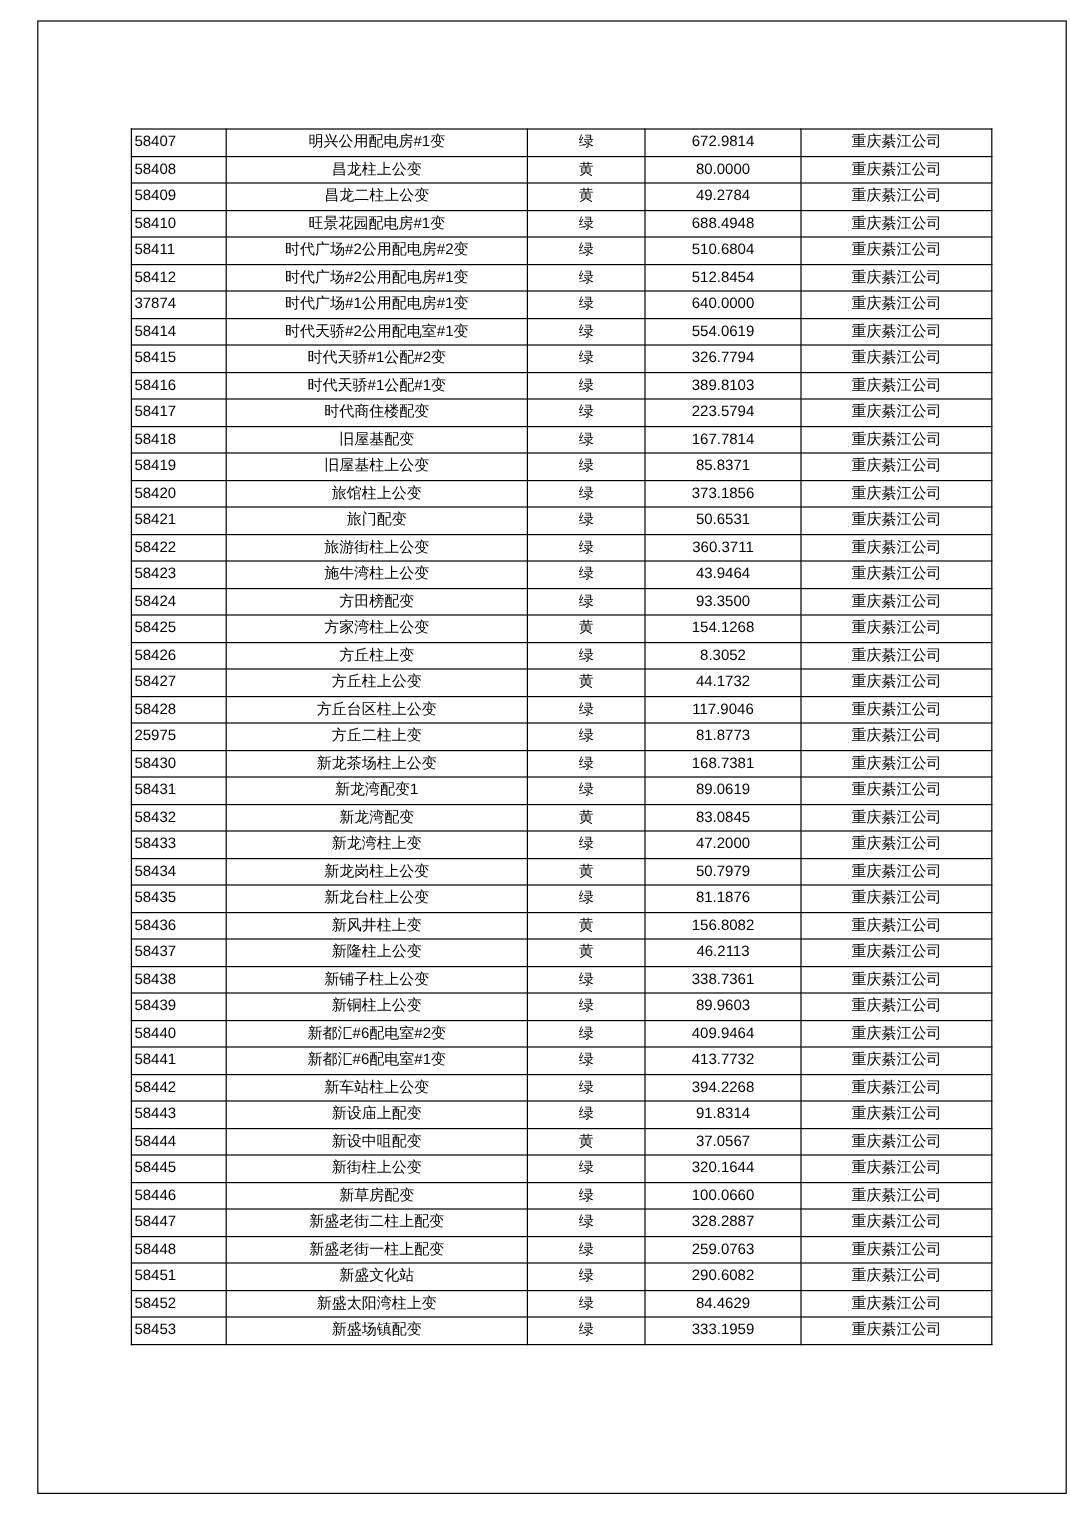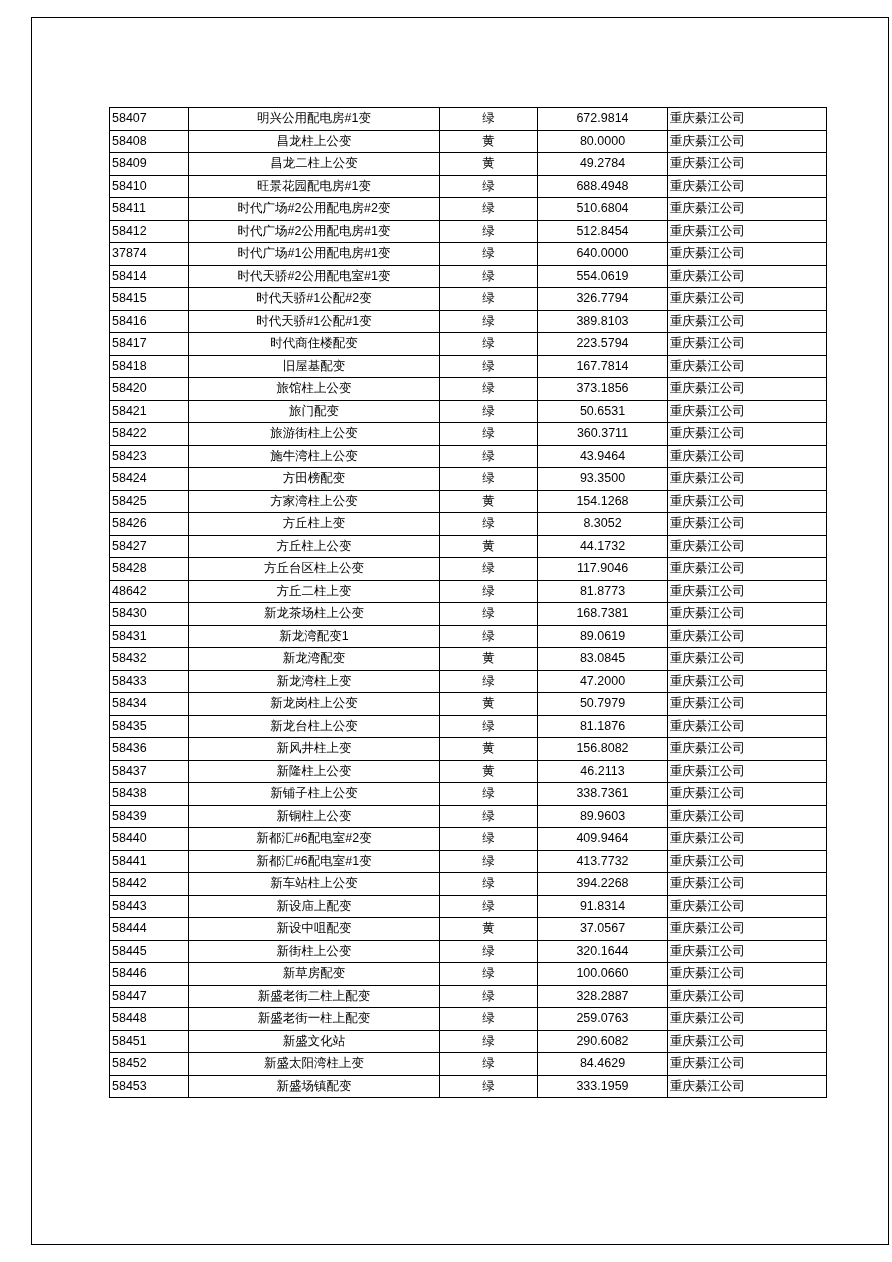--- a/index.html
+++ b/index.html
@@ -66,20 +66,21 @@
   td.c-color {
     width: 93px;
     text-align: center;
   }
   td.c-value {
     width: 125px;
     text-align: center;
   }
   td.c-company {
     width: 154px;
+    text-align: center;
   }
 </style>
 </head>
 <body>
 
 <div class="page">
   <div class="page-border"></div>
   <div class="table-wrap">
     <table class="data-table">
       <tbody id="table-body">
@@ -161,20 +162,27 @@
             <td class="c-company">重庆綦江公司</td>
           </tr>
           <tr>
             <td class="c-id">58418</td>
             <td class="c-name">旧屋基配变</td>
             <td class="c-color">绿</td>
             <td class="c-value">167.7814</td>
             <td class="c-company">重庆綦江公司</td>
           </tr>
           <tr>
+            <td class="c-id">58419</td>
+            <td class="c-name">旧屋基柱上公变</td>
+            <td class="c-color">绿</td>
+            <td class="c-value">85.8371</td>
+            <td class="c-company">重庆綦江公司</td>
+          </tr>
+          <tr>
             <td class="c-id">58420</td>
             <td class="c-name">旅馆柱上公变</td>
             <td class="c-color">绿</td>
             <td class="c-value">373.1856</td>
             <td class="c-company">重庆綦江公司</td>
           </tr>
           <tr>
             <td class="c-id">58421</td>
             <td class="c-name">旅门配变</td>
             <td class="c-color">绿</td>
@@ -224,21 +232,21 @@
             <td class="c-company">重庆綦江公司</td>
           </tr>
           <tr>
             <td class="c-id">58428</td>
             <td class="c-name">方丘台区柱上公变</td>
             <td class="c-color">绿</td>
             <td class="c-value">117.9046</td>
             <td class="c-company">重庆綦江公司</td>
           </tr>
           <tr>
-            <td class="c-id">48642</td>
+            <td class="c-id">25975</td>
             <td class="c-name">方丘二柱上变</td>
             <td class="c-color">绿</td>
             <td class="c-value">81.8773</td>
             <td class="c-company">重庆綦江公司</td>
           </tr>
           <tr>
             <td class="c-id">58430</td>
             <td class="c-name">新龙茶场柱上公变</td>
             <td class="c-color">绿</td>
             <td class="c-value">168.7381</td>

